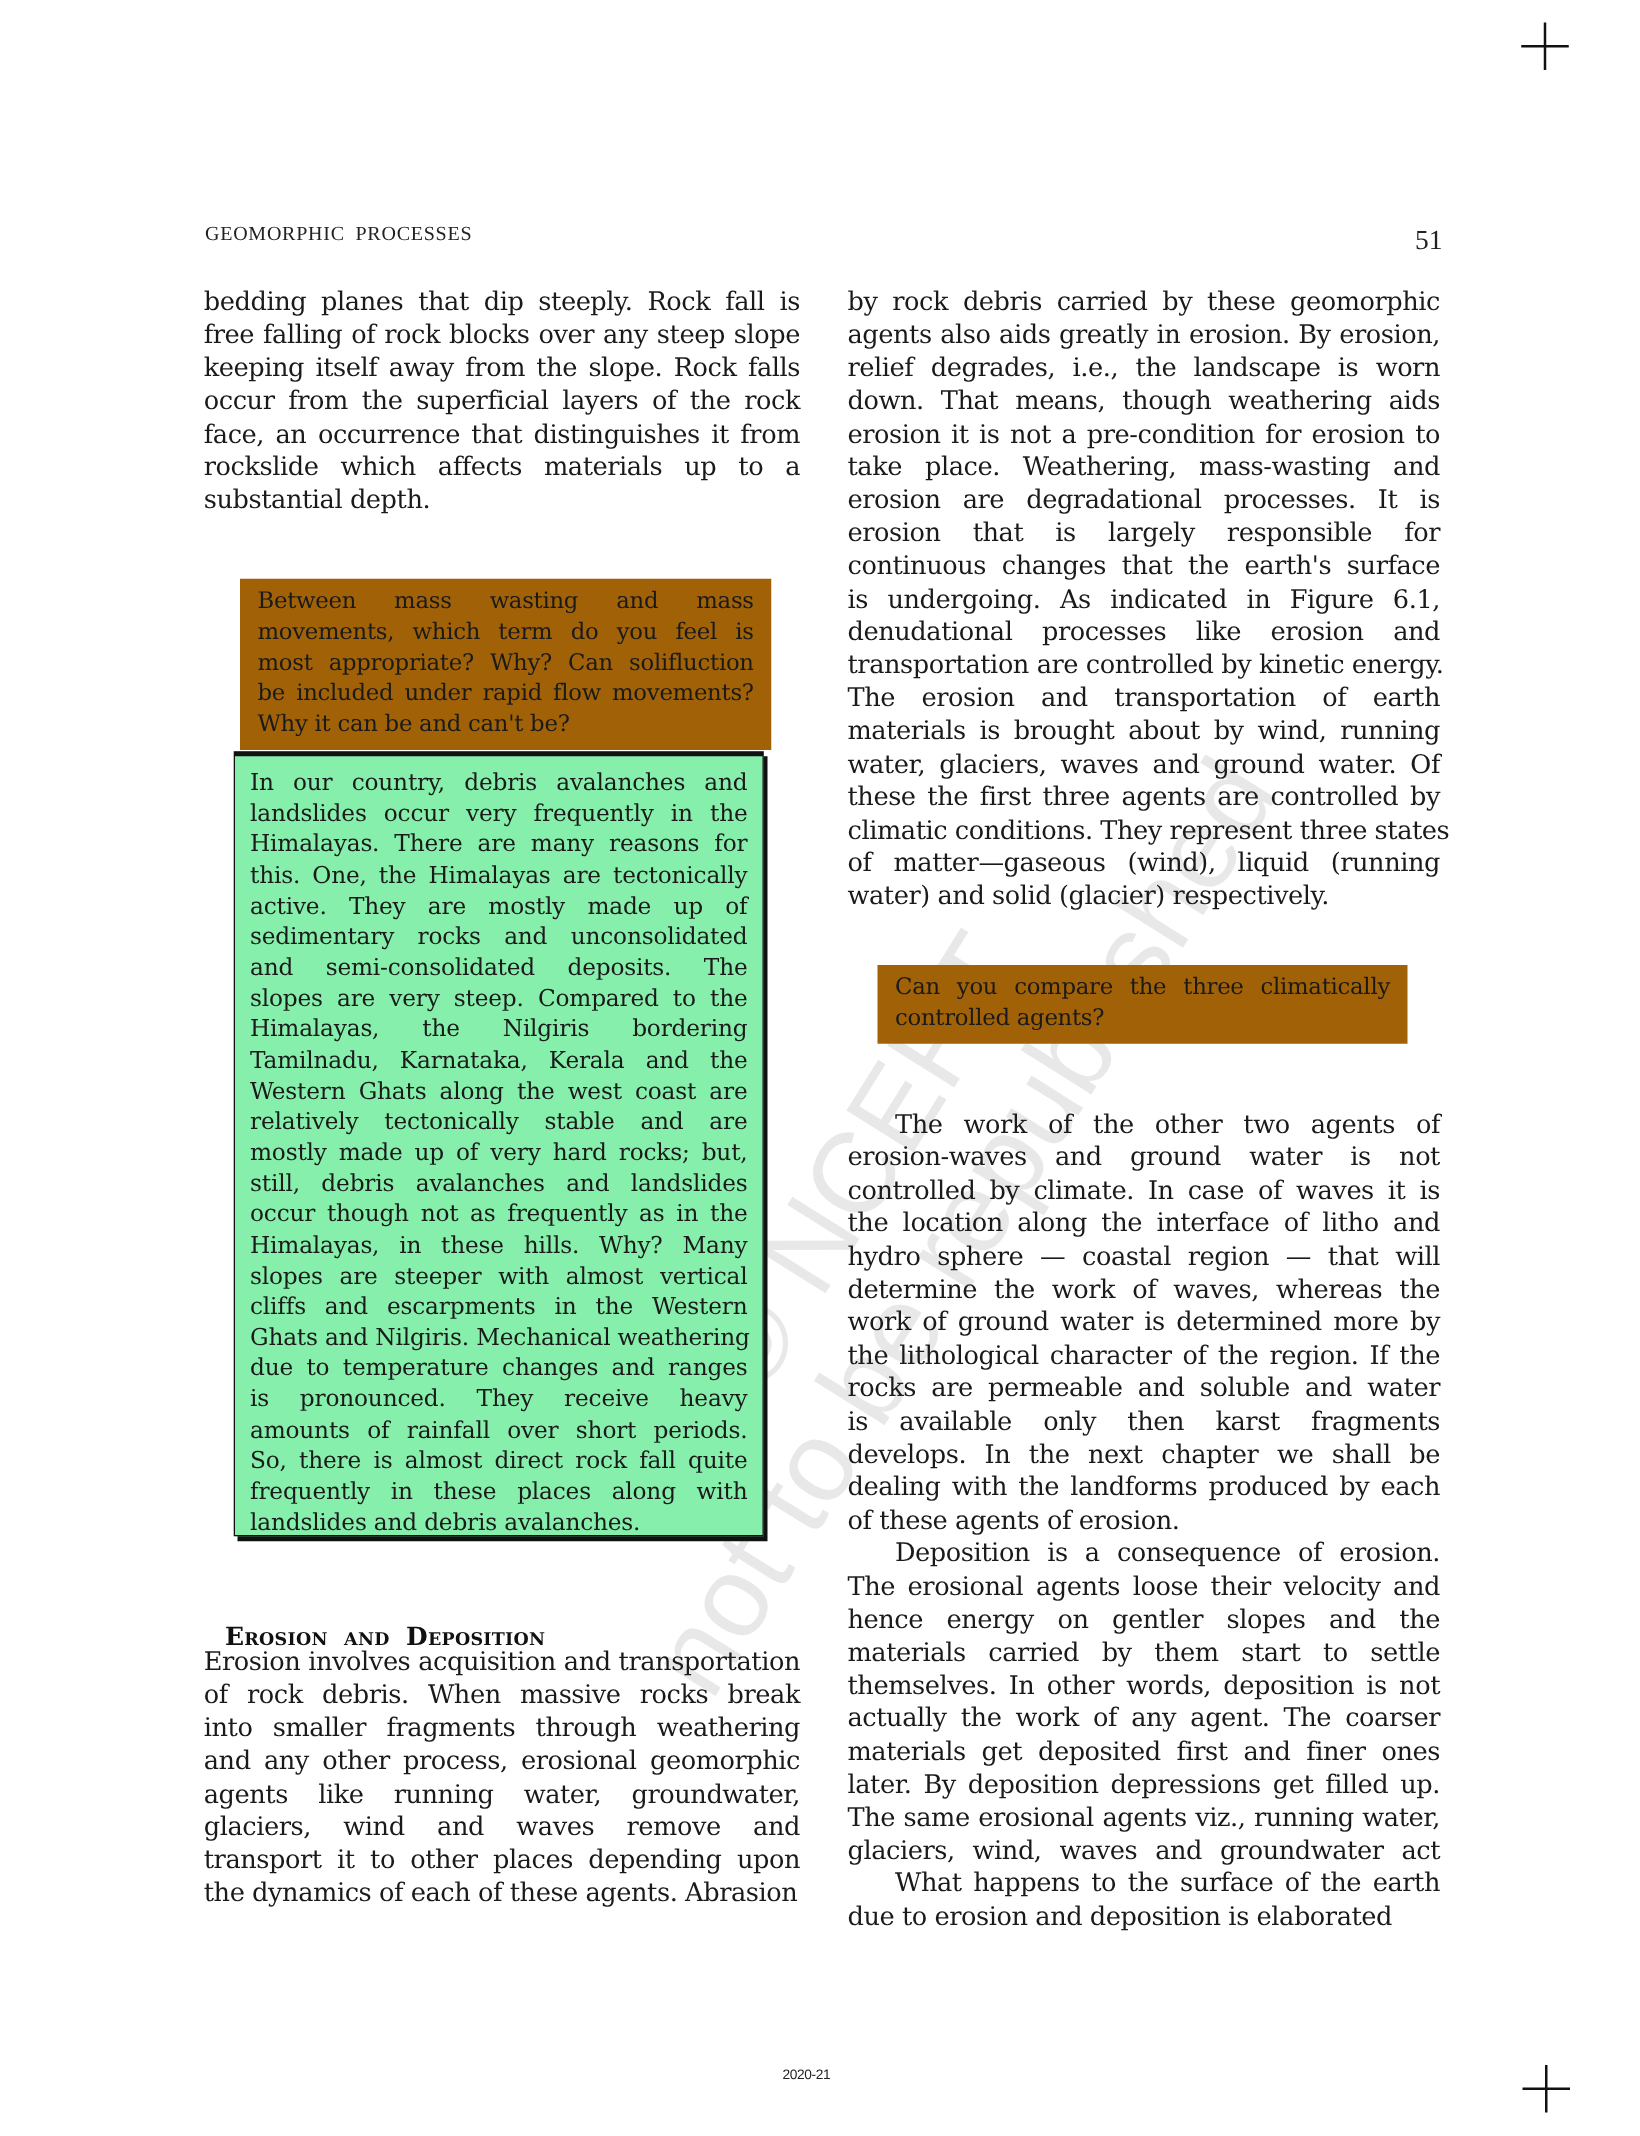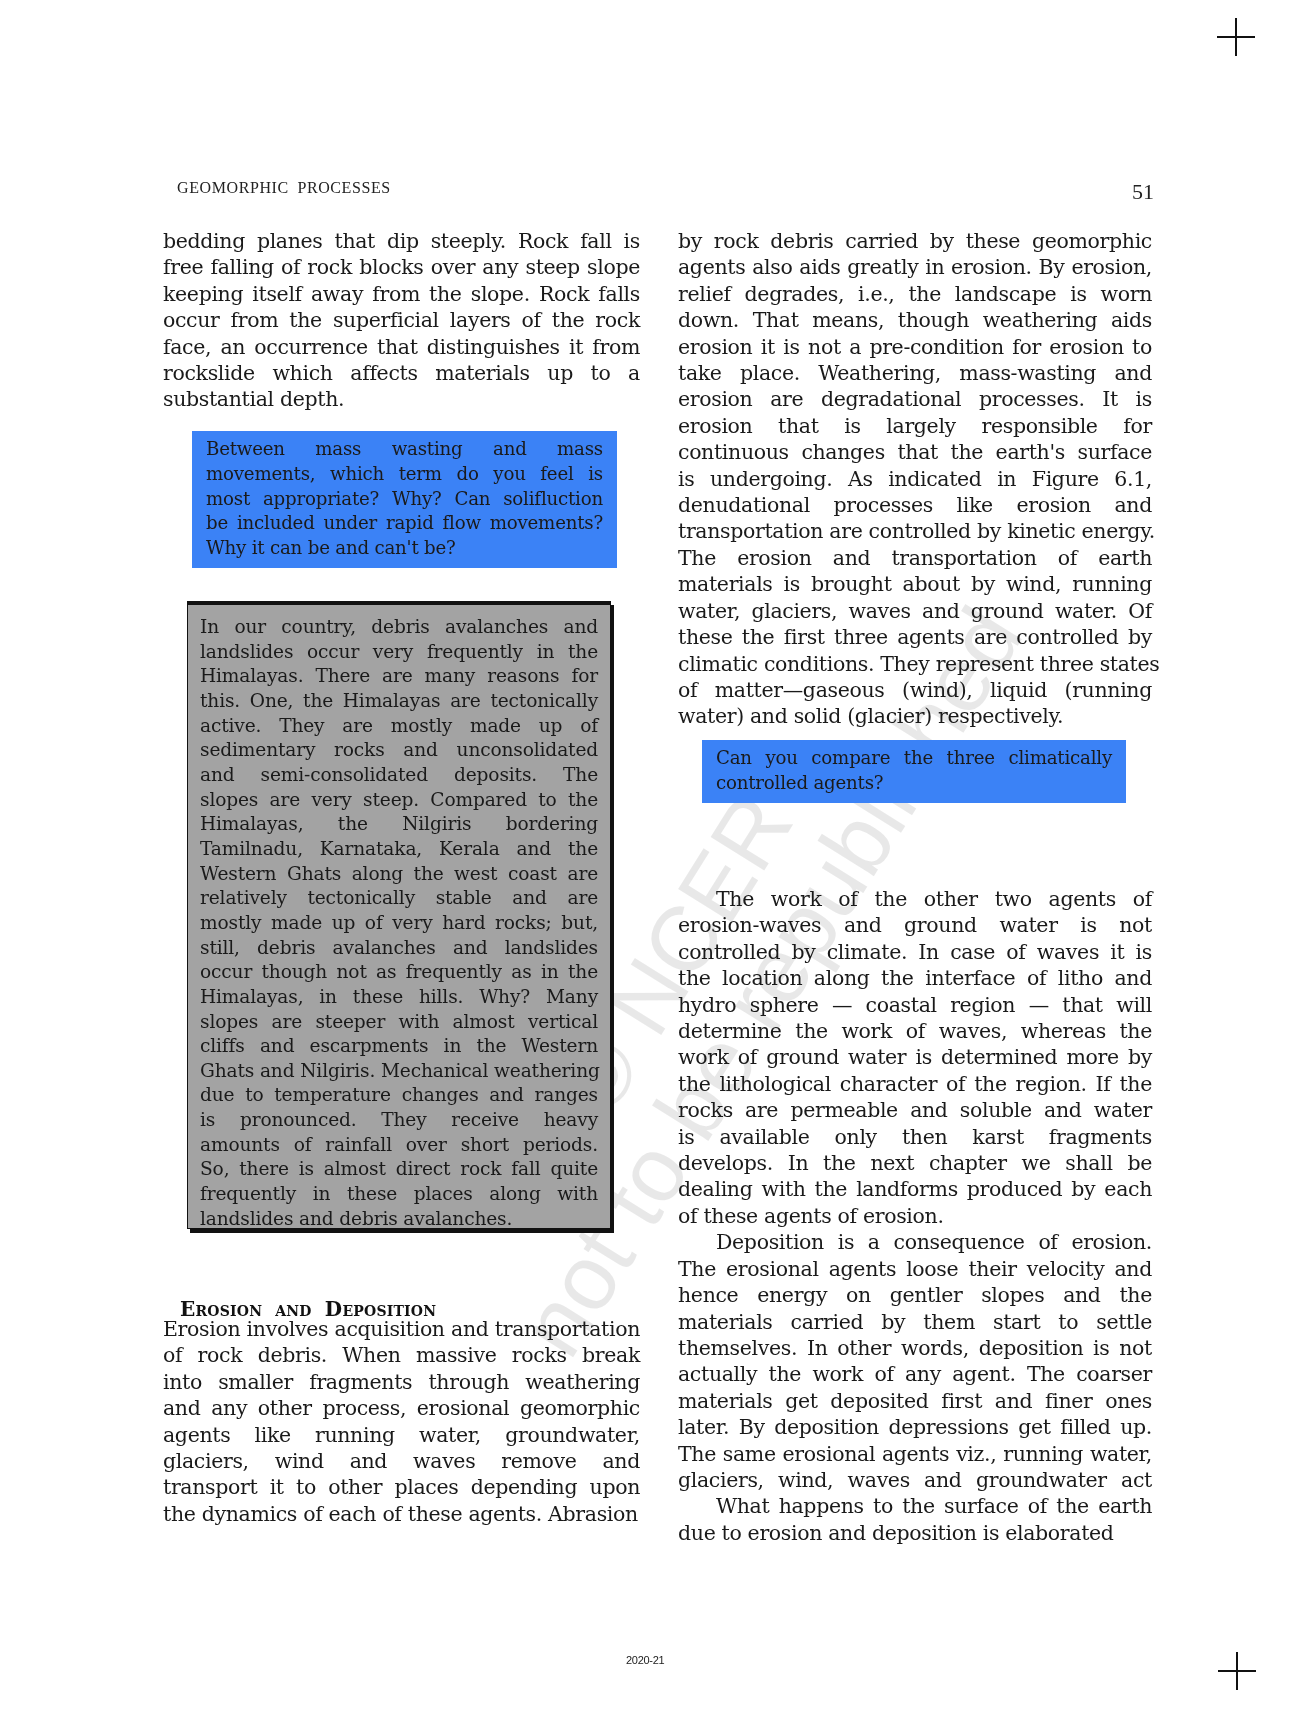--- a/index.html
+++ b/index.html
@@ -24,21 +24,21 @@
       content: "";
       position: absolute;
       background: #111;
     }
     .crop-mark::before { left: 0; right: 0; top: 18px; height: 2px; }
     .crop-mark::after { top: 0; bottom: 0; left: 18px; width: 2px; }
 
     .running-head {
       position: absolute;
       top: 179px;
-      left: 177px;
+      left: 164px;
       font-family: "Liberation Serif", serif;
       font-size: 16px;
       letter-spacing: 0.6px;
       word-spacing: 4px;
       color: #222;
     }
     .page-number {
       position: absolute;
       top: 179px;
       left: 1126px;
@@ -65,25 +65,26 @@
     }
     .para .line {
       display: block;
       text-align: justify;
       text-align-last: justify;
       white-space: nowrap;
     }
     .para .line.last { text-align-last: left; }
 
     .question-box {
-      background: #3b82f6;
+      background: #a16207;
       padding: 6px 14px 7px 14px;
       font-size: 18.2px;
       line-height: 24.8px;
       letter-spacing: -0.2px;
+      margin-top: 32px;
     }
     .question-box .line {
       display: block;
       text-align: justify;
       text-align-last: justify;
       white-space: nowrap;
     }
     .question-box .line.last { text-align-last: left; }
 
     .q-left {
@@ -103,21 +104,21 @@
       position: absolute;
       left: 187px;
       top: 601px;
       width: 424px;
       height: 628px;
       border: 1.5px solid #111;
       border-top: 4px solid #111;
       box-shadow: 3px 4px 0 #111;
       padding: 10px 12px 0 12px;
       box-sizing: border-box;
-      background: #a3a3a3;
+      background: #86efac;
     }
     .bordered-box .para {
       font-size: 18.6px;
       line-height: 24.65px;
       letter-spacing: -0.15px;
     }
 
     .section-heading {
       position: absolute;
       left: 163px;

